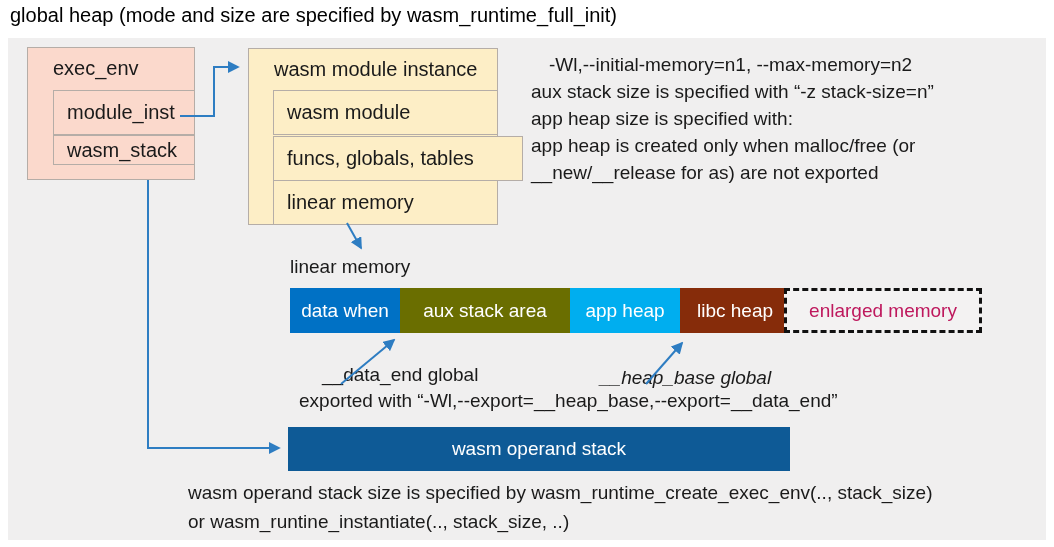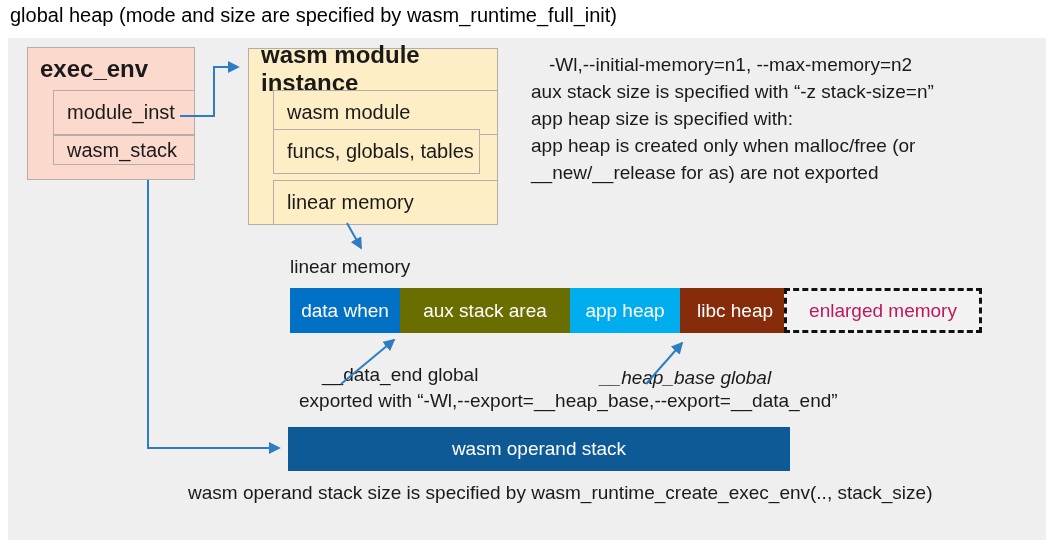--- a/index.html
+++ b/index.html
@@ -6,32 +6,32 @@
   body{font-family:"Liberation Sans","DejaVu Sans",sans-serif;color:#1a1a1a;}
   #stage{position:relative;width:1054px;height:547px;background:#ffffff;overflow:hidden;}
   .abs{position:absolute;}
   #page-title{left:10px;top:4px;font-size:20px;color:#000;white-space:nowrap;}
   #panel{left:8px;top:38px;width:1038px;height:502px;background:#f0efef;}
 
   
   .struct-outer{box-sizing:border-box;border:1px solid #b5ada7;}
   .exec-fill{background:#fbd9cc;}
   .inst-fill{background:#fdeec6;}
-  .struct-header{font-size:24px;display:flex;align-items:center;padding-left:13px;box-sizing:border-box;font-weight:bold;}
+  .struct-header{font-size:20px;display:flex;align-items:center;padding-left:26px;box-sizing:border-box;}
   .struct-row{box-sizing:border-box;border:1px solid #b5ada7;font-size:20px;display:flex;align-items:center;padding-left:13px;}
 
   #exec-env{left:27px;top:47px;width:168px;height:133px;}
   #exec-env-header{left:27px;top:47px;width:168px;height:43px;}
   #exec-row-0{left:53px;top:90px;width:142px;height:45px;}
   #exec-row-1{left:53px;top:135px;width:142px;height:30px;text-align:center;}
 
   #mod-inst{left:248px;top:48px;width:250px;height:177px;}
   #mod-inst-header{left:248px;top:48px;width:250px;height:42px;}
   #inst-row-0{left:273px;top:90px;width:225px;height:45px;}
-  #inst-row-1{left:273px;top:129px;width:207px;height:45px;}
+  #inst-row-1{left:273px;top:136px;width:250px;height:45px;}
   #inst-row-2{left:273px;top:180px;width:225px;height:45px;}
 
   
   #info-block{left:531px;top:51px;width:512px;font-size:19px;line-height:27px;}
   .indent{padding-left:18px;}
 
   
   #lm-label{left:290px;top:256px;font-size:19px;}
   .seg{top:288px;height:45px;color:#fff;font-size:19px;display:flex;align-items:center;justify-content:center;box-sizing:border-box;}
   #seg-0{left:290px;width:110px;background:#0071c5;}
@@ -90,20 +90,21 @@
   <div id="seg-4" class="abs seg">enlarged memory</div>
 
   <div id="note-data-end" class="abs note">__data_end global</div>
   <div id="note-heap-base" class="abs note">__heap_base global</div>
   <div id="note-export" class="abs note">exported with “-Wl,--export=__heap_base,--export=__data_end”</div>
 
   <div id="operand-stack" class="abs">wasm operand stack</div>
 
   <div id="footer" class="abs">
     <div>wasm operand stack size is specified by wasm_runtime_create_exec_env(.., stack_size)</div>
+    <div>or wasm_runtine_instantiate(.., stack_size, ..)</div>
   </div>
 
   <svg id="arrow-layer" class="abs" xmlns="http://www.w3.org/2000/svg" width="1054" height="547" viewBox="0 0 1054 547">
     <defs>
       <marker id="arr" viewBox="0 0 10 10" refX="8.5" refY="5" markerWidth="6" markerHeight="6" orient="auto-start-reverse">
         <path d="M0,0 L10,5 L0,10 z" fill="#2e7dc2"></path>
       </marker>
     </defs>
     <polyline points="180,116 214,116 214,67 238,67" fill="none" stroke="#2e7dc2" stroke-width="2" marker-end="url(#arr)"></polyline>
     <polyline points="148,180 148,448 279,448" fill="none" stroke="#2e7dc2" stroke-width="2" marker-end="url(#arr)"></polyline>

